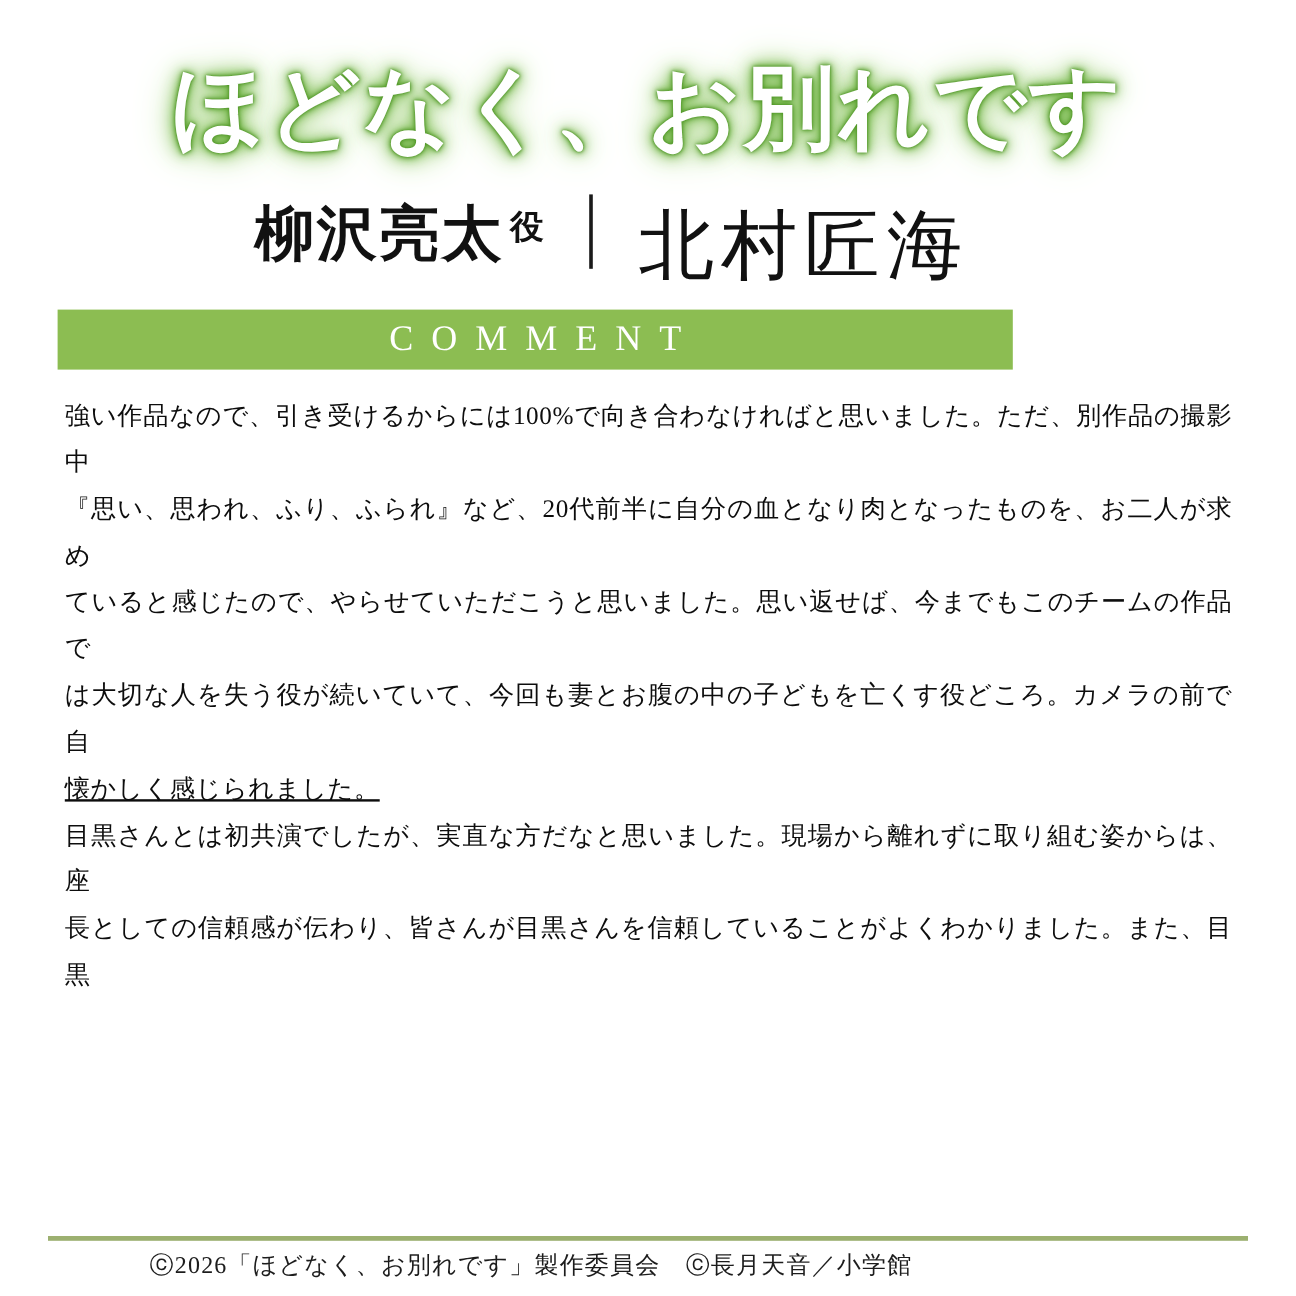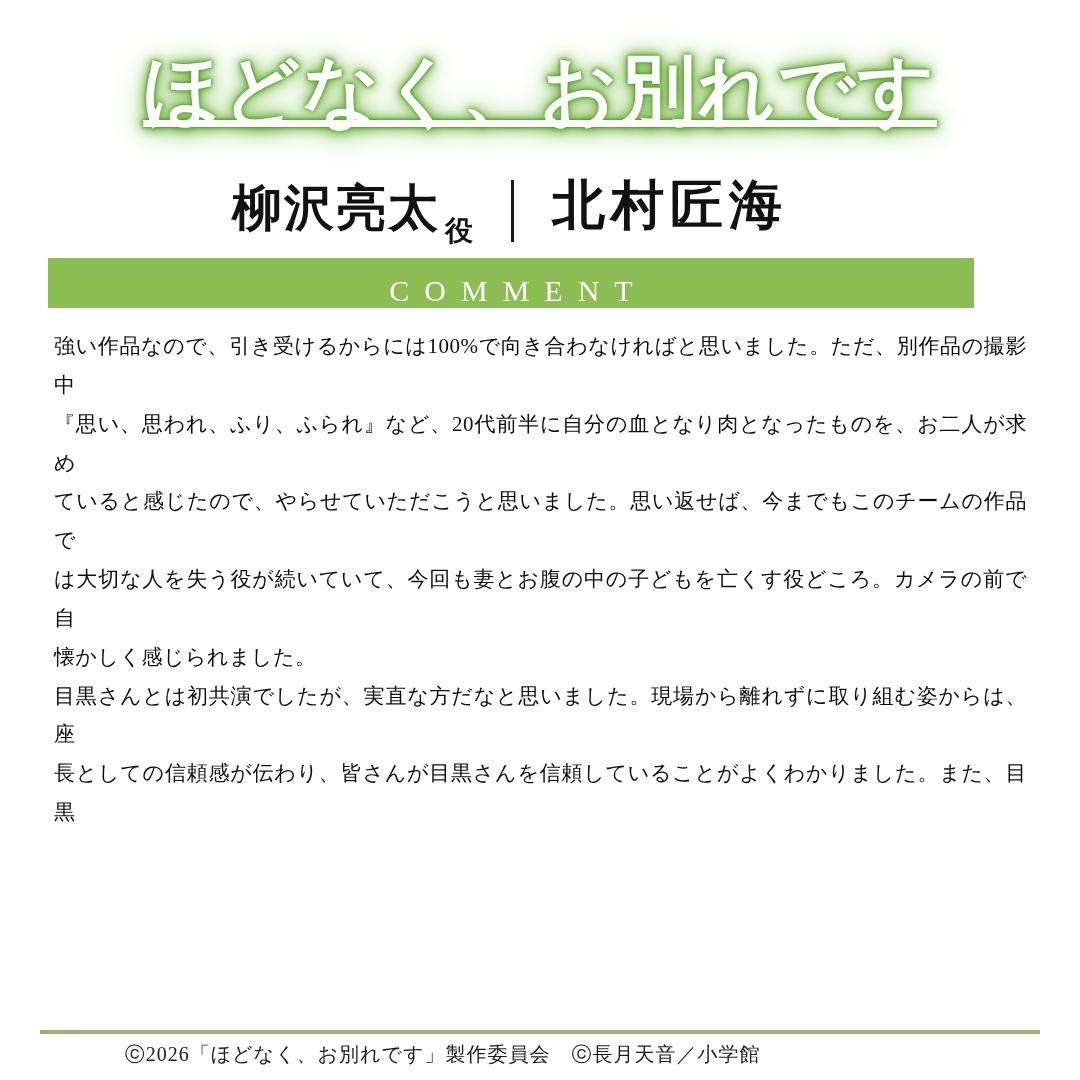--- a/index.html
+++ b/index.html
@@ -26,56 +26,55 @@
     font-size:76px;font-weight:700;letter-spacing:2px;
     color:#ffffff;
     text-shadow:
       0 0 2px var(--glow-core),
       0 0 4px var(--glow-core),
       0 0 8px var(--glow-mid),
       0 0 14px var(--glow-mid),
       0 0 22px var(--glow-outer),
       0 0 34px var(--glow-outer);
     white-space:nowrap;
-    text-decoration:underline;
   }
 
   
   .cast-row{
     position:absolute;top:162px;left:0;width:1020px;height:80px;
-    display:flex;align-items:flex-end;justify-content:center;
+    display:flex;align-items:flex-start;justify-content:center;
     color:var(--ink);
   }
   .role-name{font-size:50px;font-weight:600;letter-spacing:2px;}
   .role-suffix{font-size:28px;font-weight:600;margin-left:5px;position:relative;top:8px;}
   .cast-separator{width:3px;height:62px;background:#1a1a1a;margin:0 38px;}
-  .actor-name{font-size:53px;font-weight:700;letter-spacing:6px;}
+  .actor-name{font-size:63px;font-weight:400;letter-spacing:6px;}
 
   
   .comment-banner{
-    position:absolute;top:258px;left:48px;width:926px;height:50px;
+    position:absolute;top:258px;left:48px;width:796px;height:50px;
     background:var(--banner-green);
-    display:flex;align-items:flex-end;justify-content:center;font-family:Liberation Serif, serif;
+    display:flex;align-items:center;justify-content:center;font-family:Liberation Serif, serif;
   }
   .comment-heading{
     color:#ffffff;font-size:30px;font-weight:500;
     letter-spacing:15px;text-indent:15px;
   }
 
   
   .comment-body{
     position:absolute;top:327px;left:54px;width:973px;
     color:#0d0d0d;
   }
   .comment-line{
     font-size:21px;line-height:38.85px;
     text-align:justify;text-align-last:justify;
     letter-spacing:0.5px;
   }
-  .comment-line.para-end{text-align-last:left;}
+  .comment-line.para-end{text-align-last:left;text-decoration:underline;}
 
   
   .footer-divider{
     position:absolute;top:1030px;left:40px;width:1000px;height:4px;
     background:var(--divider-green);
   }
   .copyright{
     position:absolute;top:1041px;left:0;width:885px;
     text-align:center;font-size:20px;color:#1c1c1c;letter-spacing:1px;
   }

